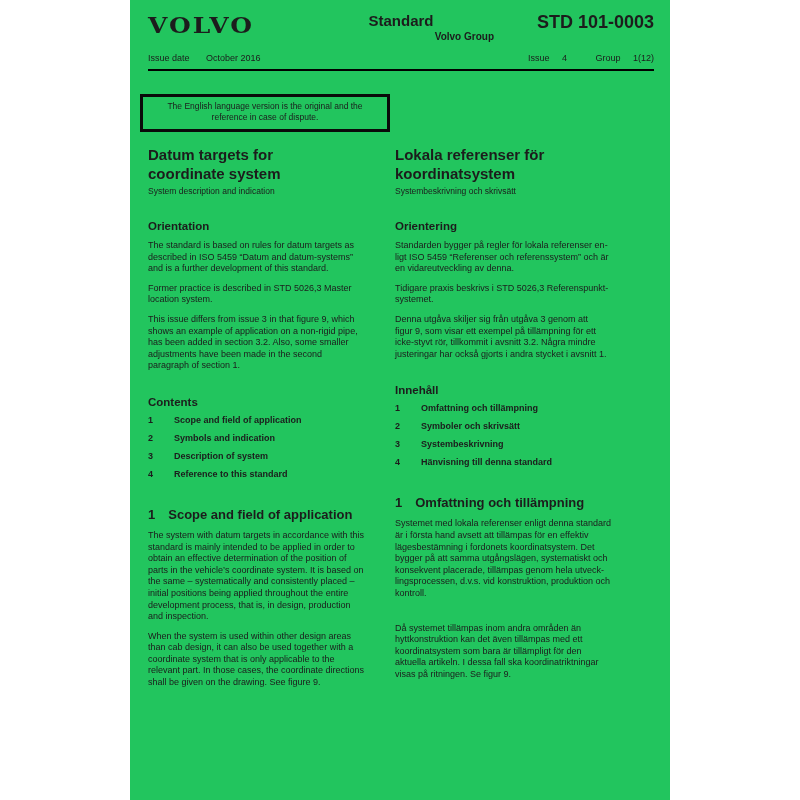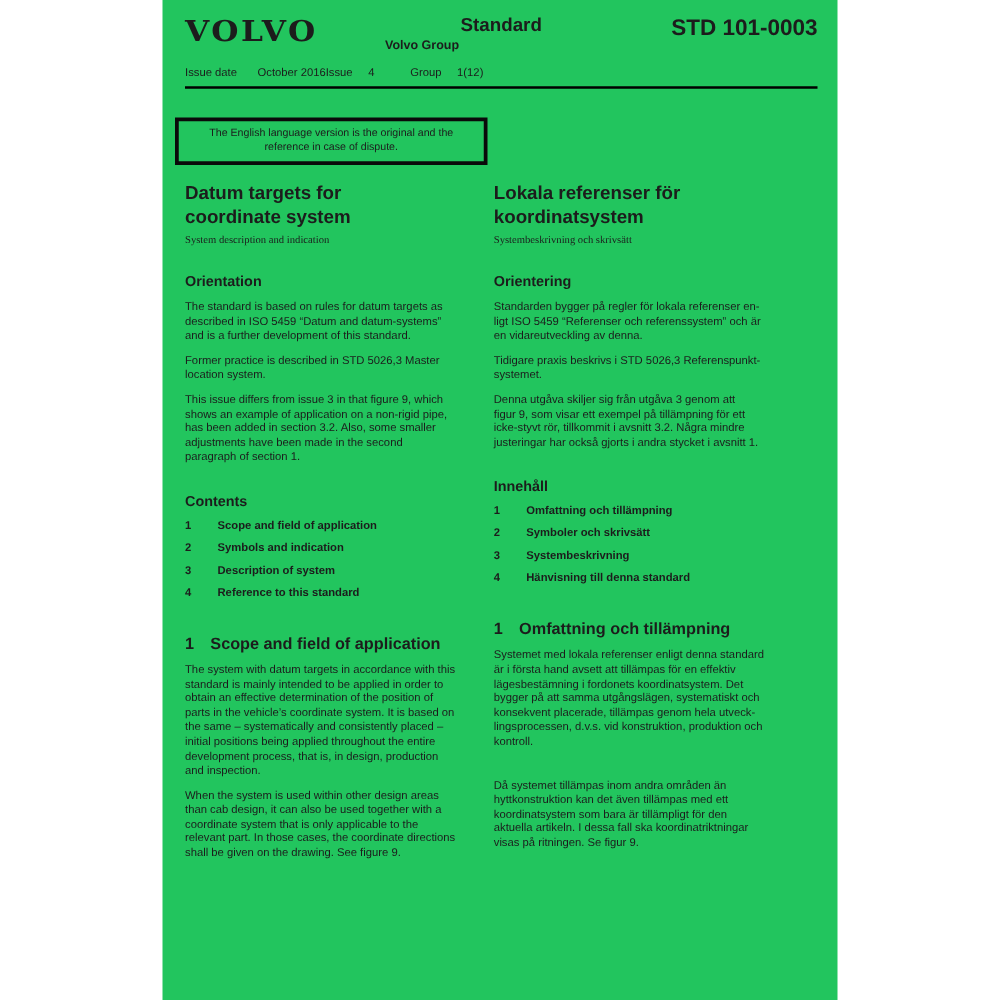--- a/index.html
+++ b/index.html
@@ -26,25 +26,25 @@
   .logo {
     font-family:"DejaVu Serif", serif;
     font-weight:bold;
     font-size:25px;
     letter-spacing:2px;
     transform:scaleY(0.92);
     transform-origin:left top;
     white-space:nowrap;
   }
   .doc-type   { text-align:center; font-weight:bold; font-size:15px; line-height:17px; }
-  .org        { text-align:left; font-weight:bold; font-size:10px; margin-top:2px; }
+  .org        { text-align:right; font-weight:bold; font-size:10px; margin-top:2px; }
   .doc-number { text-align:right; font-weight:bold; font-size:18px; white-space:nowrap; }
 
   .issue-row {
-    display:flex; justify-content:flex-start;
+    display:flex; justify-content:space-between;
     font-size:9px; margin-top:11px;
   }
   .issue-left  span + span { margin-left:14px; }
   .issue-right span { margin-left:10px; }
   .issue-right .lbl { margin-left:26px; }
   .issue-right .lbl:first-child { margin-left:0; }
 
   .rule { border-top:2px solid #000; margin-top:6px; }
 
   
@@ -64,21 +64,21 @@
     white-space:pre-line;
   }
 
   
   .columns {
     display:grid;
     grid-template-columns:247px 247px;
     margin-top:13px;
   }
   .title    { font-size:15px; font-weight:bold; line-height:19px; }
-  .subtitle { font-size:8.5px; margin-top:3px;font-family:Liberation Serif, serif; }
+  .subtitle { font-size:8.5px; margin-top:3px; }
   .sec-h    { font-size:11.5px; font-weight:bold; margin-top:24px; }
   .body-p   { font-size:9px; line-height:11.6px; white-space:pre-line; margin-top:8px; }
   .contents-list { margin-top:4px; }
   .c-item  { display:flex; font-weight:bold; font-size:9px; margin-top:7px; line-height:11px; }
   .c-num   { width:26px; flex:none; }
   .s1-head {
     display:flex; gap:13px;
     font-size:13px; font-weight:bold;
     margin-top:27px;
   }

